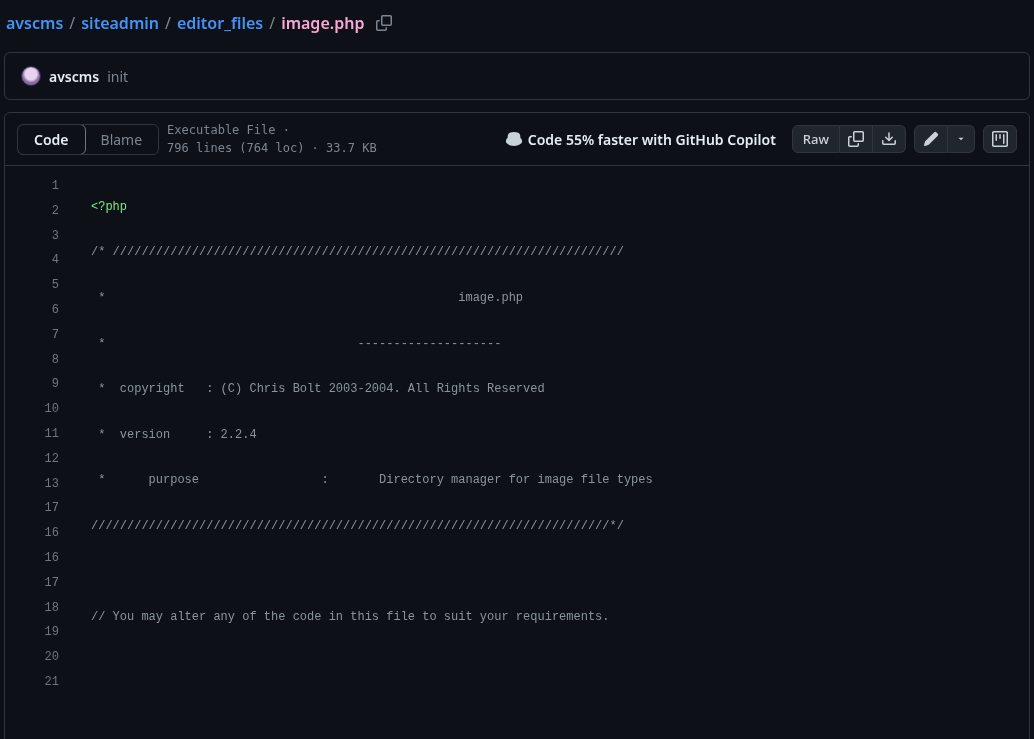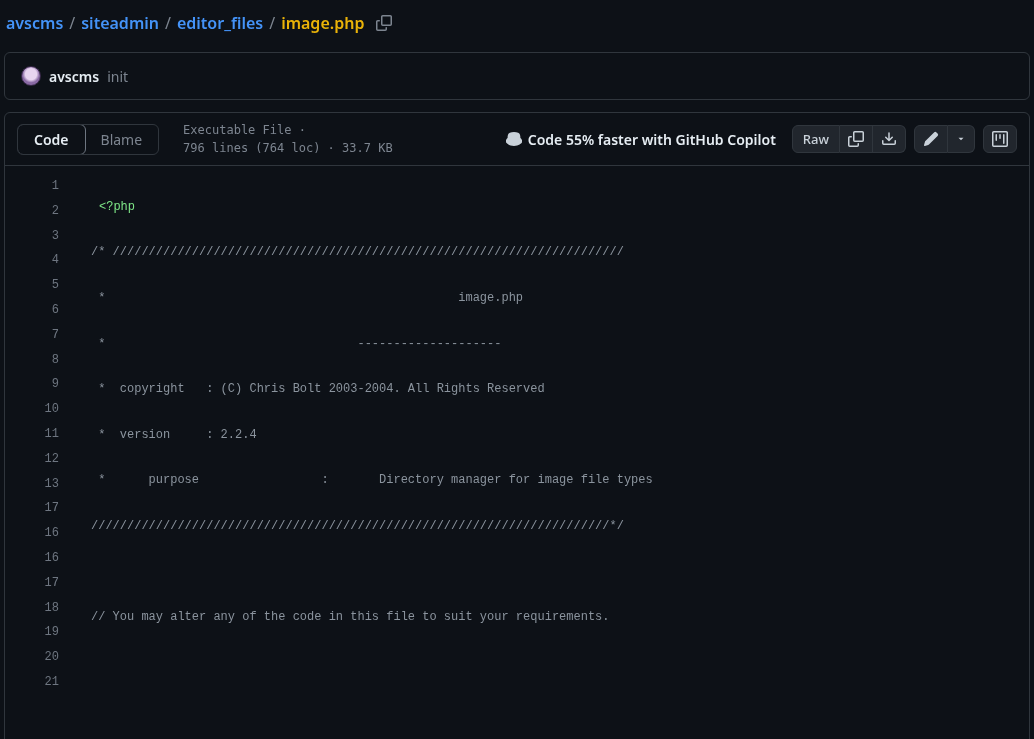--- a/index.html
+++ b/index.html
@@ -15,21 +15,21 @@
 .breadcrumb {
   padding: 12px 8px 12px 6px;
   font-size: 16px;
   font-weight: 600;
   display: flex;
   align-items: center;
   gap: 6px;
 }
 .breadcrumb a { color: #4493f8; text-decoration: none; }
 .breadcrumb .sep { color: #7d8590; font-weight: 400; }
-.breadcrumb .current { color: #eab308; }
+.breadcrumb .current { color: #f9a8d4; }
 .copy-icon { margin-left: 6px; color: #7d8590; cursor: pointer; }
 .commit-box {
   margin: 6px 4px 12px 4px;
   border: 1px solid #30363d;
   border-radius: 6px;
   padding: 13px 16px;
   display: flex;
   align-items: center;
   gap: 8px;
 }
@@ -44,21 +44,21 @@
   margin: 0 4px;
   border: 1px solid #30363d;
   border-radius: 6px;
   overflow: hidden;
 }
 .file-header {
   display: flex;
   align-items: center;
   padding: 8px 12px;
   border-bottom: 1px solid #30363d;
-  gap: 24px;
+  gap: 8px;
 }
 .seg-control {
   display: inline-flex;
   border: 1px solid #30363d;
   border-radius: 6px;
   overflow: hidden;
 }
 .seg-btn {
   padding: 5px 16px;
   font-size: 14px;
@@ -117,21 +117,21 @@
 .gutter {
   text-align: right;
   color: #6e7681;
   padding: 8px 18px 8px 8px;
   user-select: none;
   min-width: 72px;
 }
 .gutter div { height: 24.8px; line-height: 24.8px; }
 .code-lines { padding: 8px 0 8px 14px; flex: 1; overflow: hidden; white-space: pre; }
 .code-lines div { height: 24.8px; line-height: 24.8px; }
-.tok-meta { color: #7ee787; margin-left: 8px; }
+.tok-meta { color: #7ee787; }
 .tok-comment { color: #8b949e; }
 svg { display: block; }
 </style>
 </head>
 <body>
 
 <div class="breadcrumb">
   <a>avscms</a>
   <span class="sep">/</span>
   <a>siteadmin</a>

